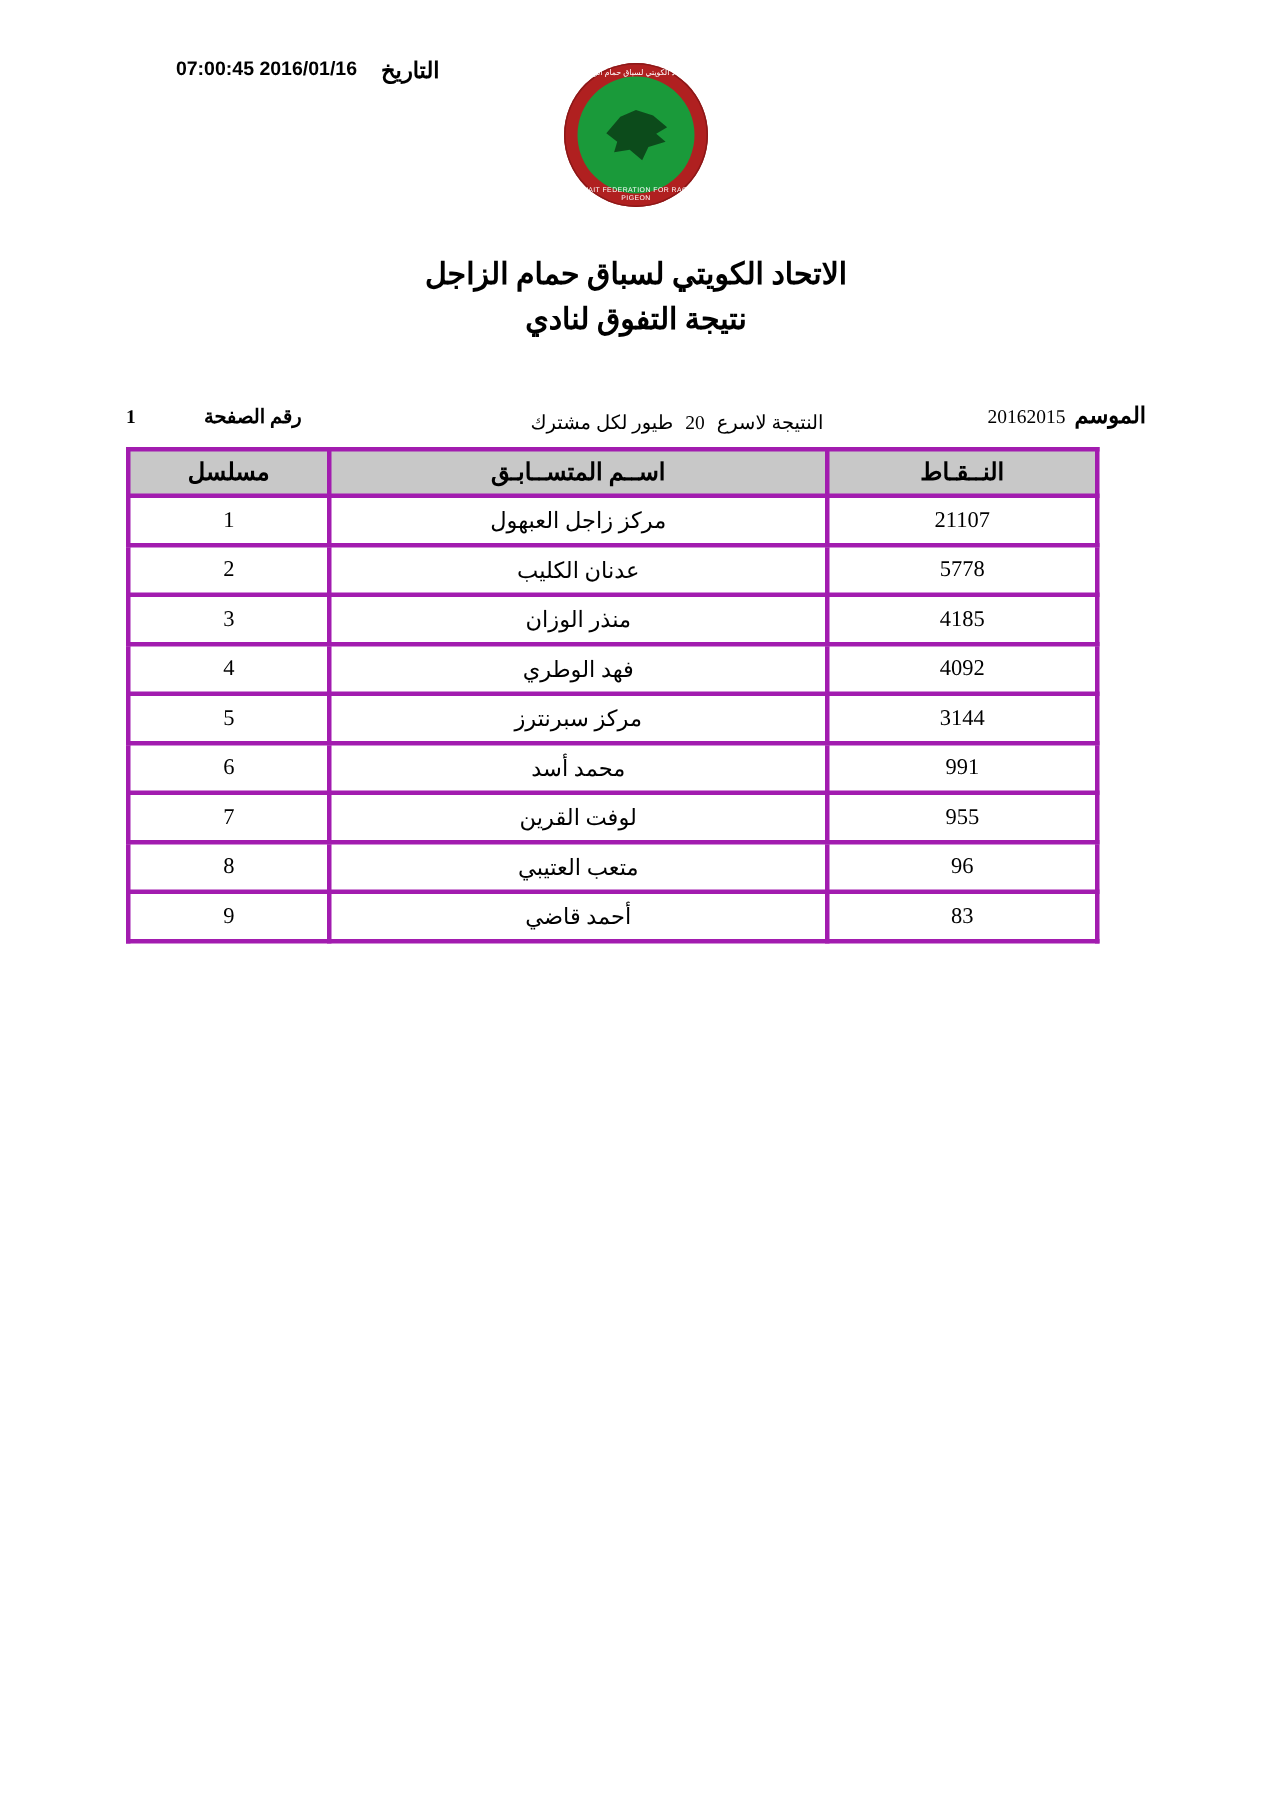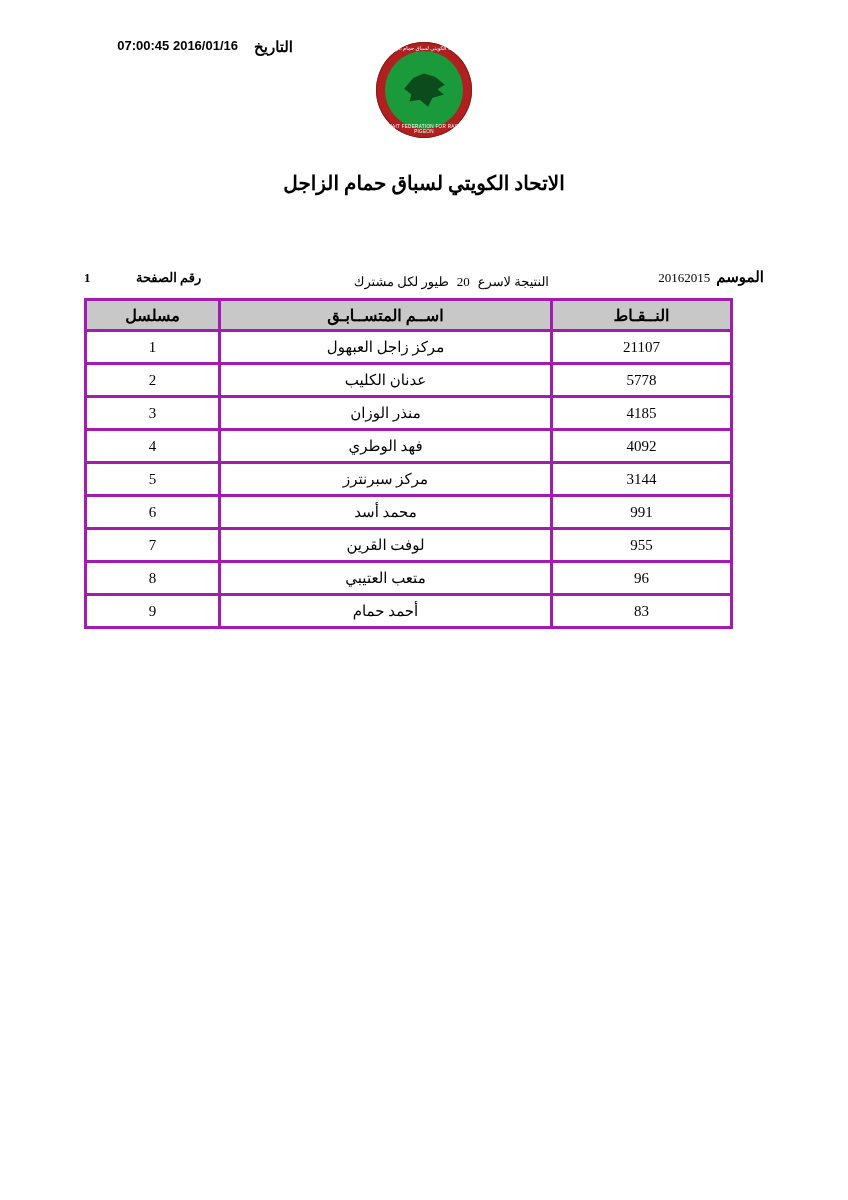--- a/index.html
+++ b/index.html
@@ -235,20 +235,21 @@
     <div class="logo-outer"></div>
     <div class="logo-inner">
       <div class="logo-bird"></div>
     </div>
     <div class="logo-text-top">الاتحاد الكويتي لسباق حمام الزاجل</div>
     <div class="logo-text-bottom">KUWAIT FEDERATION FOR RACING PIGEON</div>
   </div>
 
   <div class="title-block">
     <div class="title-main">الاتحاد الكويتي لسباق حمام الزاجل</div>
+    <div class="title-sub">نتيجة التفوق لنادي</div>
   </div>
 
   <div class="meta-row">
     <div class="meta-season">
       <span>الموسم</span><span class="season-years">20162015</span>
     </div>
     <div class="meta-center">
       <span>النتيجة لاسرع</span><span class="num">20</span><span>طيور لكل مشترك</span>
     </div>
     <div class="meta-page-label">رقم الصفحة</div>
@@ -304,19 +305,19 @@
         <td class="name">لوفت القرين</td>
         <td class="serial">7</td>
       </tr>
       <tr>
         <td class="points">96</td>
         <td class="name">متعب العتيبي</td>
         <td class="serial">8</td>
       </tr>
       <tr>
         <td class="points">83</td>
-        <td class="name">أحمد حمام</td>
+        <td class="name">أحمد قاضي</td>
         <td class="serial">9</td>
       </tr>
     </tbody>
   </table>
 
 </div>
 
 </body></html>

